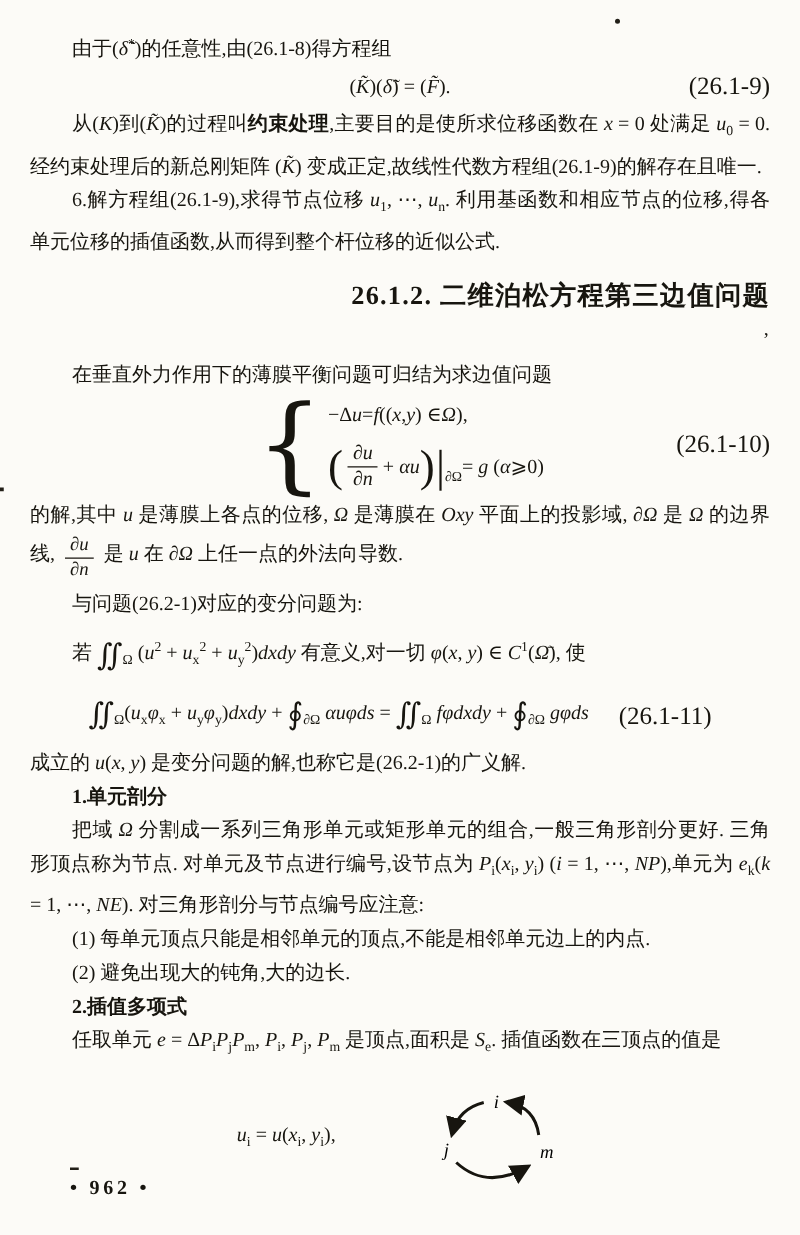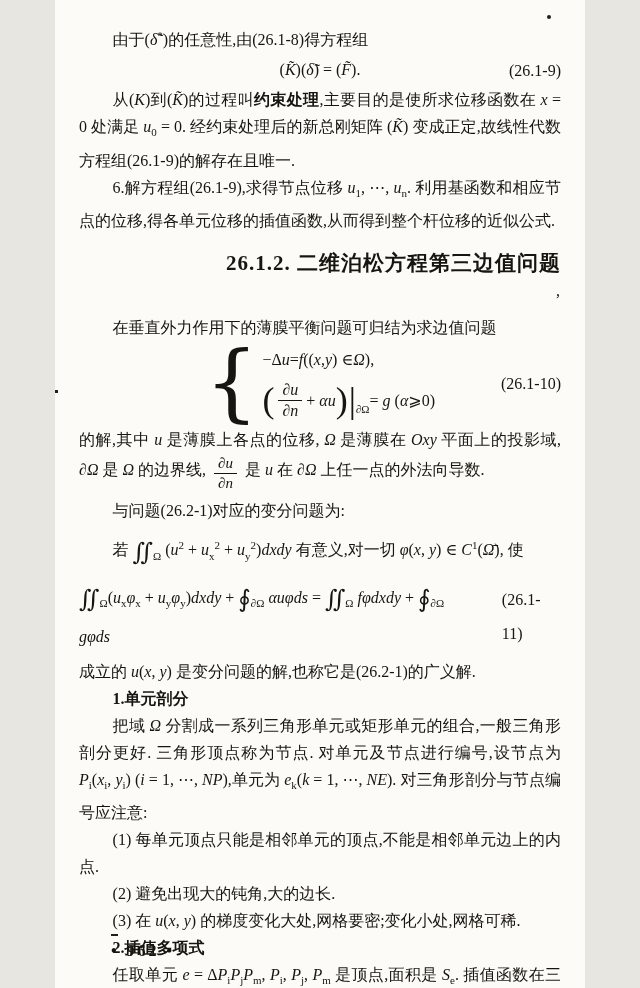--- a/index.html
+++ b/index.html
@@ -1,18 +1,18 @@
 <!DOCTYPE html>
 <html><head>
 <meta charset="utf-8">
 <style>
   html,body { margin:0; padding:0; background:#e8e6e0; }
   .page {
     position:relative;
-    width:530px; height:988px;
+    width:640px; height:988px;
     margin:0 auto;
     background:#fcfbf7;
     color:#17150f;
     font-family:"Liberation Serif","DejaVu Serif",serif;
     font-size:16px;
     line-height:27px;
     box-sizing:border-box;
     padding:22px 24px 0 24px;
     overflow:hidden;
   }
@@ -20,21 +20,21 @@
   .indent { text-indent:2.1em; }
   i { font-style:italic; }
   sub { font-size:11px; }
   sup { font-size:11px; }
   .op { font-size:1.5em; vertical-align:-0.18em; line-height:0; }
   .eqrow {
     position:relative;
     display:flex; justify-content:center; align-items:center;
     margin:3px 0;
   }
-  .eqlabel { font-size:16px; }
+  .eqlabel { font-size:20px; }
   .eqlabel.abs { position:absolute; right:0; top:50%; transform:translateY(-50%); }
   .heading {
     margin:16px 0 10px 0;
     font-size:21px; font-weight:bold;
     display:flex; align-items:flex-end;
     letter-spacing:1px;
     flex-direction:column;
   }
   .heading .artifact { font-weight:normal; margin-left:130px; font-size:16px; }
   
@@ -125,21 +125,20 @@
   </div>
 
   <p class="para">成立的 <i>u</i>(<i>x</i>, <i>y</i>) 是变分问题的解,也称它是(26.2-1)的广义解.</p>
 
   <p class="para sub-head">1.单元剖分</p>
 
   <p class="para indent">把域 <i>Ω</i> 分割成一系列三角形单元或矩形单元的组合,一般三角形剖分更好. 三角形顶点称为节点.  对单元及节点进行编号,设节点为 <i>P</i><sub>i</sub>(<i>x</i><sub>i</sub>, <i>y</i><sub>i</sub>) (<i>i</i> = 1, ⋯, <i>NP</i>),单元为 <i>e</i><sub>k</sub>(<i>k</i> = 1, ⋯, <i>NE</i>). 对三角形剖分与节点编号应注意:</p>
 
   <p class="para indent">(1) 每单元顶点只能是相邻单元的顶点,不能是相邻单元边上的内点.</p>
   <p class="para indent">(2) 避免出现大的钝角,大的边长.</p>
-  <p class="para indent">(3) 在 <i>u</i>(<i>x</i>, <i>y</i>) 的梯度变化大处,网格要密;变化小处,网格可稀.</p>
 
   <p class="para sub-head">2.插值多项式</p>
 
   <p class="para indent">任取单元 <i>e</i> = Δ<i>P</i><sub>i</sub><i>P</i><sub>j</sub><i>P</i><sub>m</sub>, <i>P</i><sub>i</sub>, <i>P</i><sub>j</sub>, <i>P</i><sub>m</sub> 是顶点,面积是 <i>S</i><sub>e</sub>.  插值函数在三顶点的值是</p>
 
   <div class="eq12row">
     <span><i>u</i><sub>i</sub> = <i>u</i>(<i>x</i><sub>i</sub>,  <i>y</i><sub>i</sub>),</span>
     <svg class="diagram" width="104" height="82" viewBox="0 0 104 82">
       <defs>
         <marker id="ah" markerWidth="7" markerHeight="7" refX="5" refY="3.5" orient="auto">

